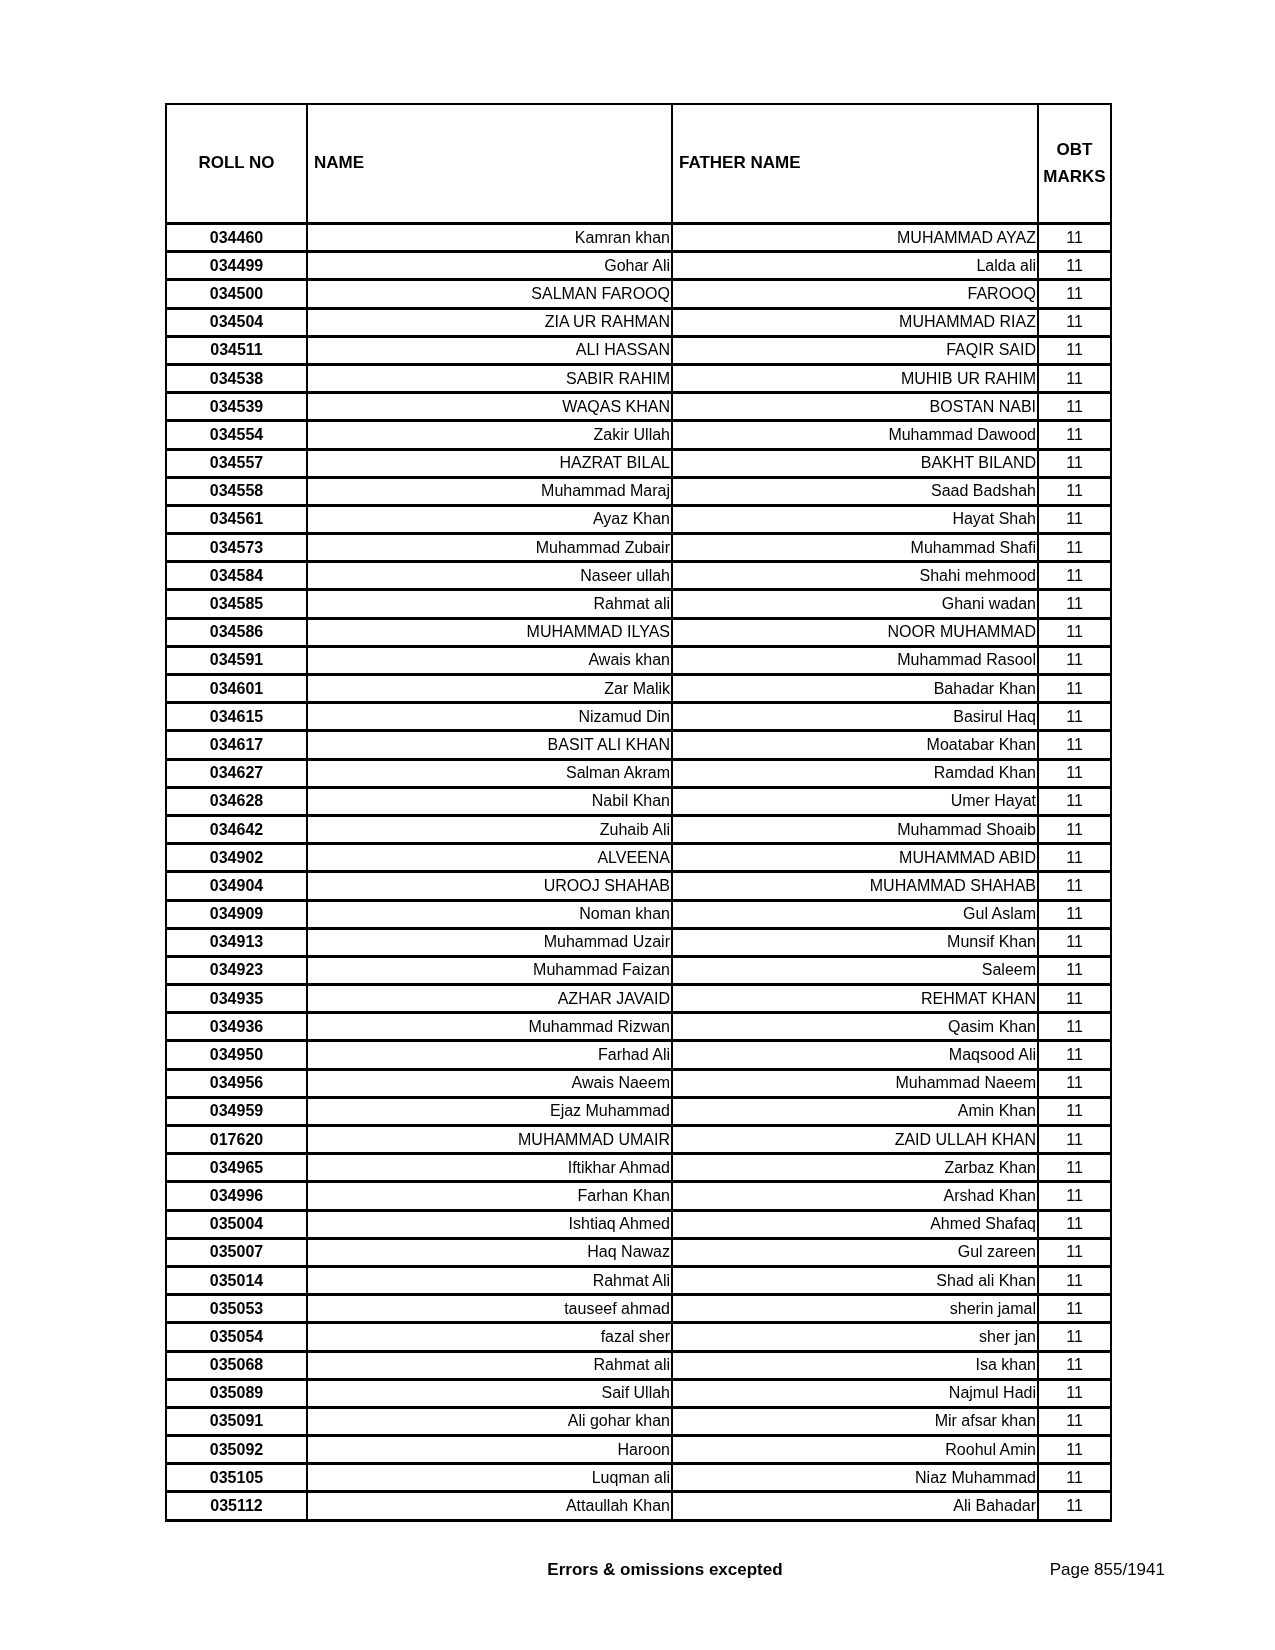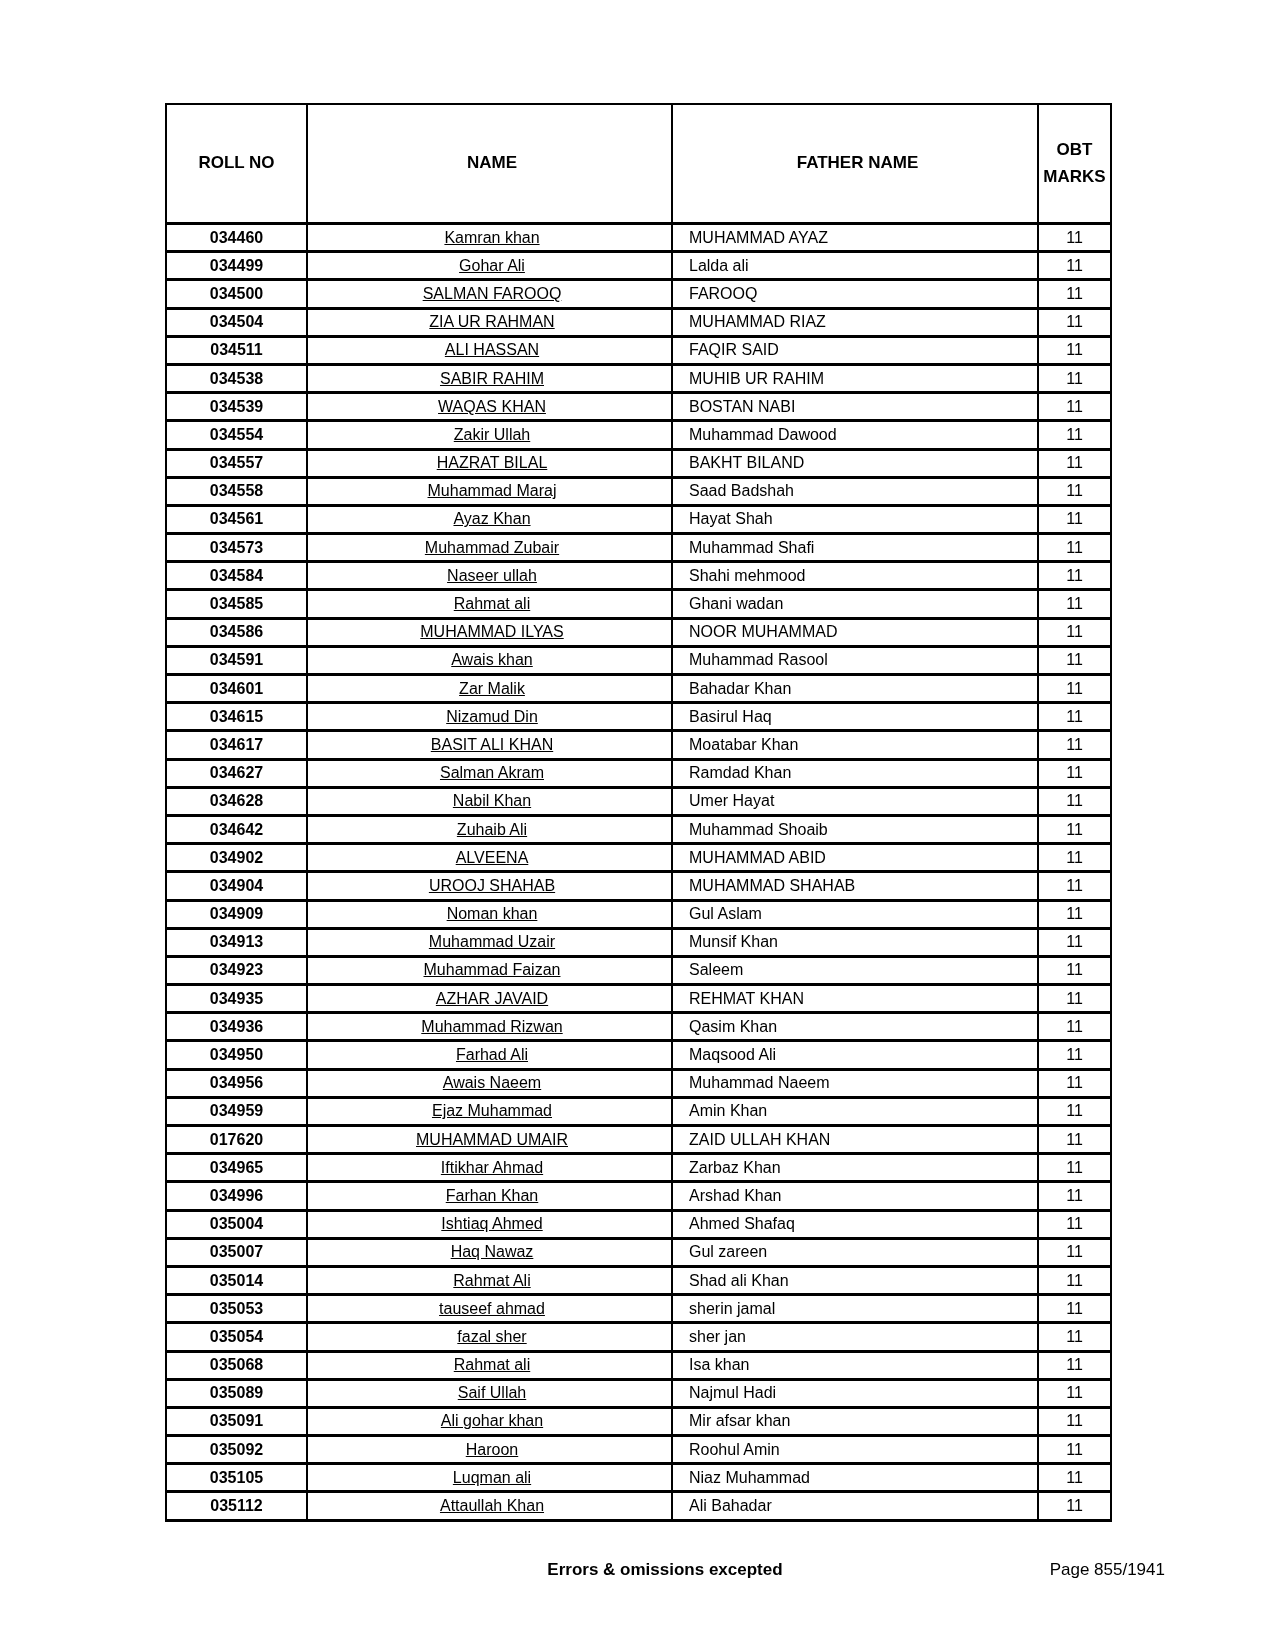--- a/index.html
+++ b/index.html
@@ -46,26 +46,26 @@
     line-height: 1.55;
   }
   .results-table tbody td {
     border-bottom: 3px solid #000;
     height: 23.2px;
     font-size: 16px;
     vertical-align: middle;
     line-height: 1;
   }
   .th-roll  { text-align: center; }
-  .th-name, .th-father { text-align: center; padding-left: 6px; }
+  .th-name, .th-father { text-align: left; padding-left: 6px; }
   .th-marks { text-align: center; white-space: normal !important; padding: 16px 4px; }
 
   .col-roll   { text-align: center; font-weight: bold; }
-  .col-name   { text-align: center; padding-left: 6px; text-decoration: underline; }
-  .col-father { text-align: left; padding-left: 16px; }
+  .col-name   { text-align: right; padding-left: 6px; }
+  .col-father { text-align: right; padding-left: 16px; }
   .col-marks  { text-align: center; margin-left: 19px; }
 
   .footer {
     position: absolute;
     left: 165px;
     top: 1560px;
     width: 1000px;
     height: 24px;
     font-size: 17px;
   }

